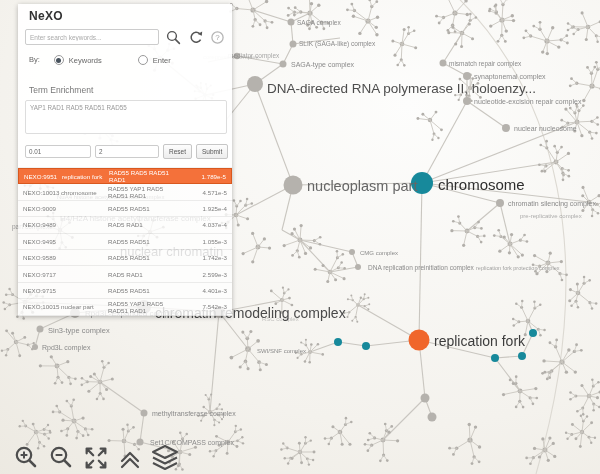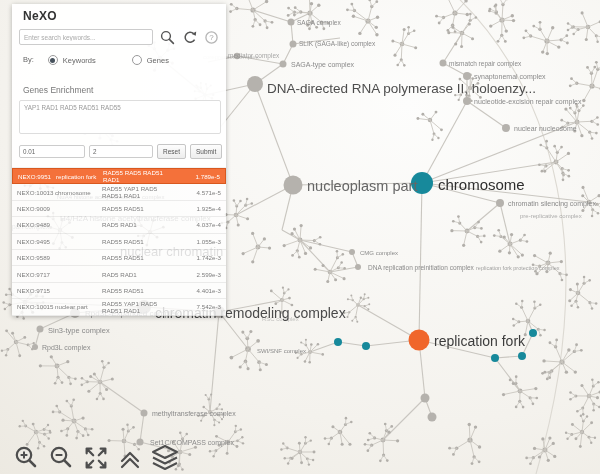--- a/index.html
+++ b/index.html
@@ -5,21 +5,21 @@
   html,body{margin:0;padding:0;}
   body{
     width:600px;height:474px;position:relative;overflow:hidden;
     font-family:"Liberation Sans",sans-serif;
     background:radial-gradient(130% 130% at 68% 22%, #fdfdfc 0%, #f4f2ed 52%, #e7e3d9 100%);
   }
   #gsvg{position:absolute;left:0;top:0;}
   #gsvg text{font-family:"Liberation Sans",sans-serif;}
   
   .panel{
-    position:absolute;left:12px;top:4px;width:214px;
+    position:absolute;left:18px;top:4px;width:214px;
     box-shadow:0 1px 5px rgba(0,0,0,0.28);
     border-radius:2px;z-index:5;
   }
   .panel-top{background:rgba(255,255,255,0.93);padding:5px 7px 8px 7px;border-bottom:1px solid rgba(0,0,0,0.05);}
   .app-title{font-size:12px;font-weight:bold;color:#333;margin:0 0 6px 4px;letter-spacing:0.3px;}
   .search-row{display:flex;align-items:center;gap:7px;}
   .search-row input{
     width:126px;height:12px;border:1px solid #ccc;border-radius:2px;
     font-size:6.5px;color:#555;padding:1px 4px;outline:none;
     font-family:"Liberation Sans",sans-serif;
@@ -1678,25 +1678,25 @@
     </div>
 
     <div class="by-row">
       <span class="bylab">By:</span>
       <span class="radio checked">
         <span class="rb"></span>
         <span>Keywords</span>
       </span>
       <span class="radio">
         <span class="rb"></span>
-        <span>Genes</span>
+        <span>Enter</span>
       </span>
     </div>
 
-    <div class="te-heading">Genes Enrichment</div>
+    <div class="te-heading">Term Enrichment</div>
 
     <textarea class="genes-ta" style="">YAP1 RAD1 RAD5 RAD51 RAD55</textarea>
 
     <div class="param-row">
       <input class="pv-input" type="text" value="0.01" style="">
       <input class="mg-input" type="text" value="2" style="">
       <button class="btn">Reset</button>
       <button class="btn">Submit</button>
     </div>
   </div>

